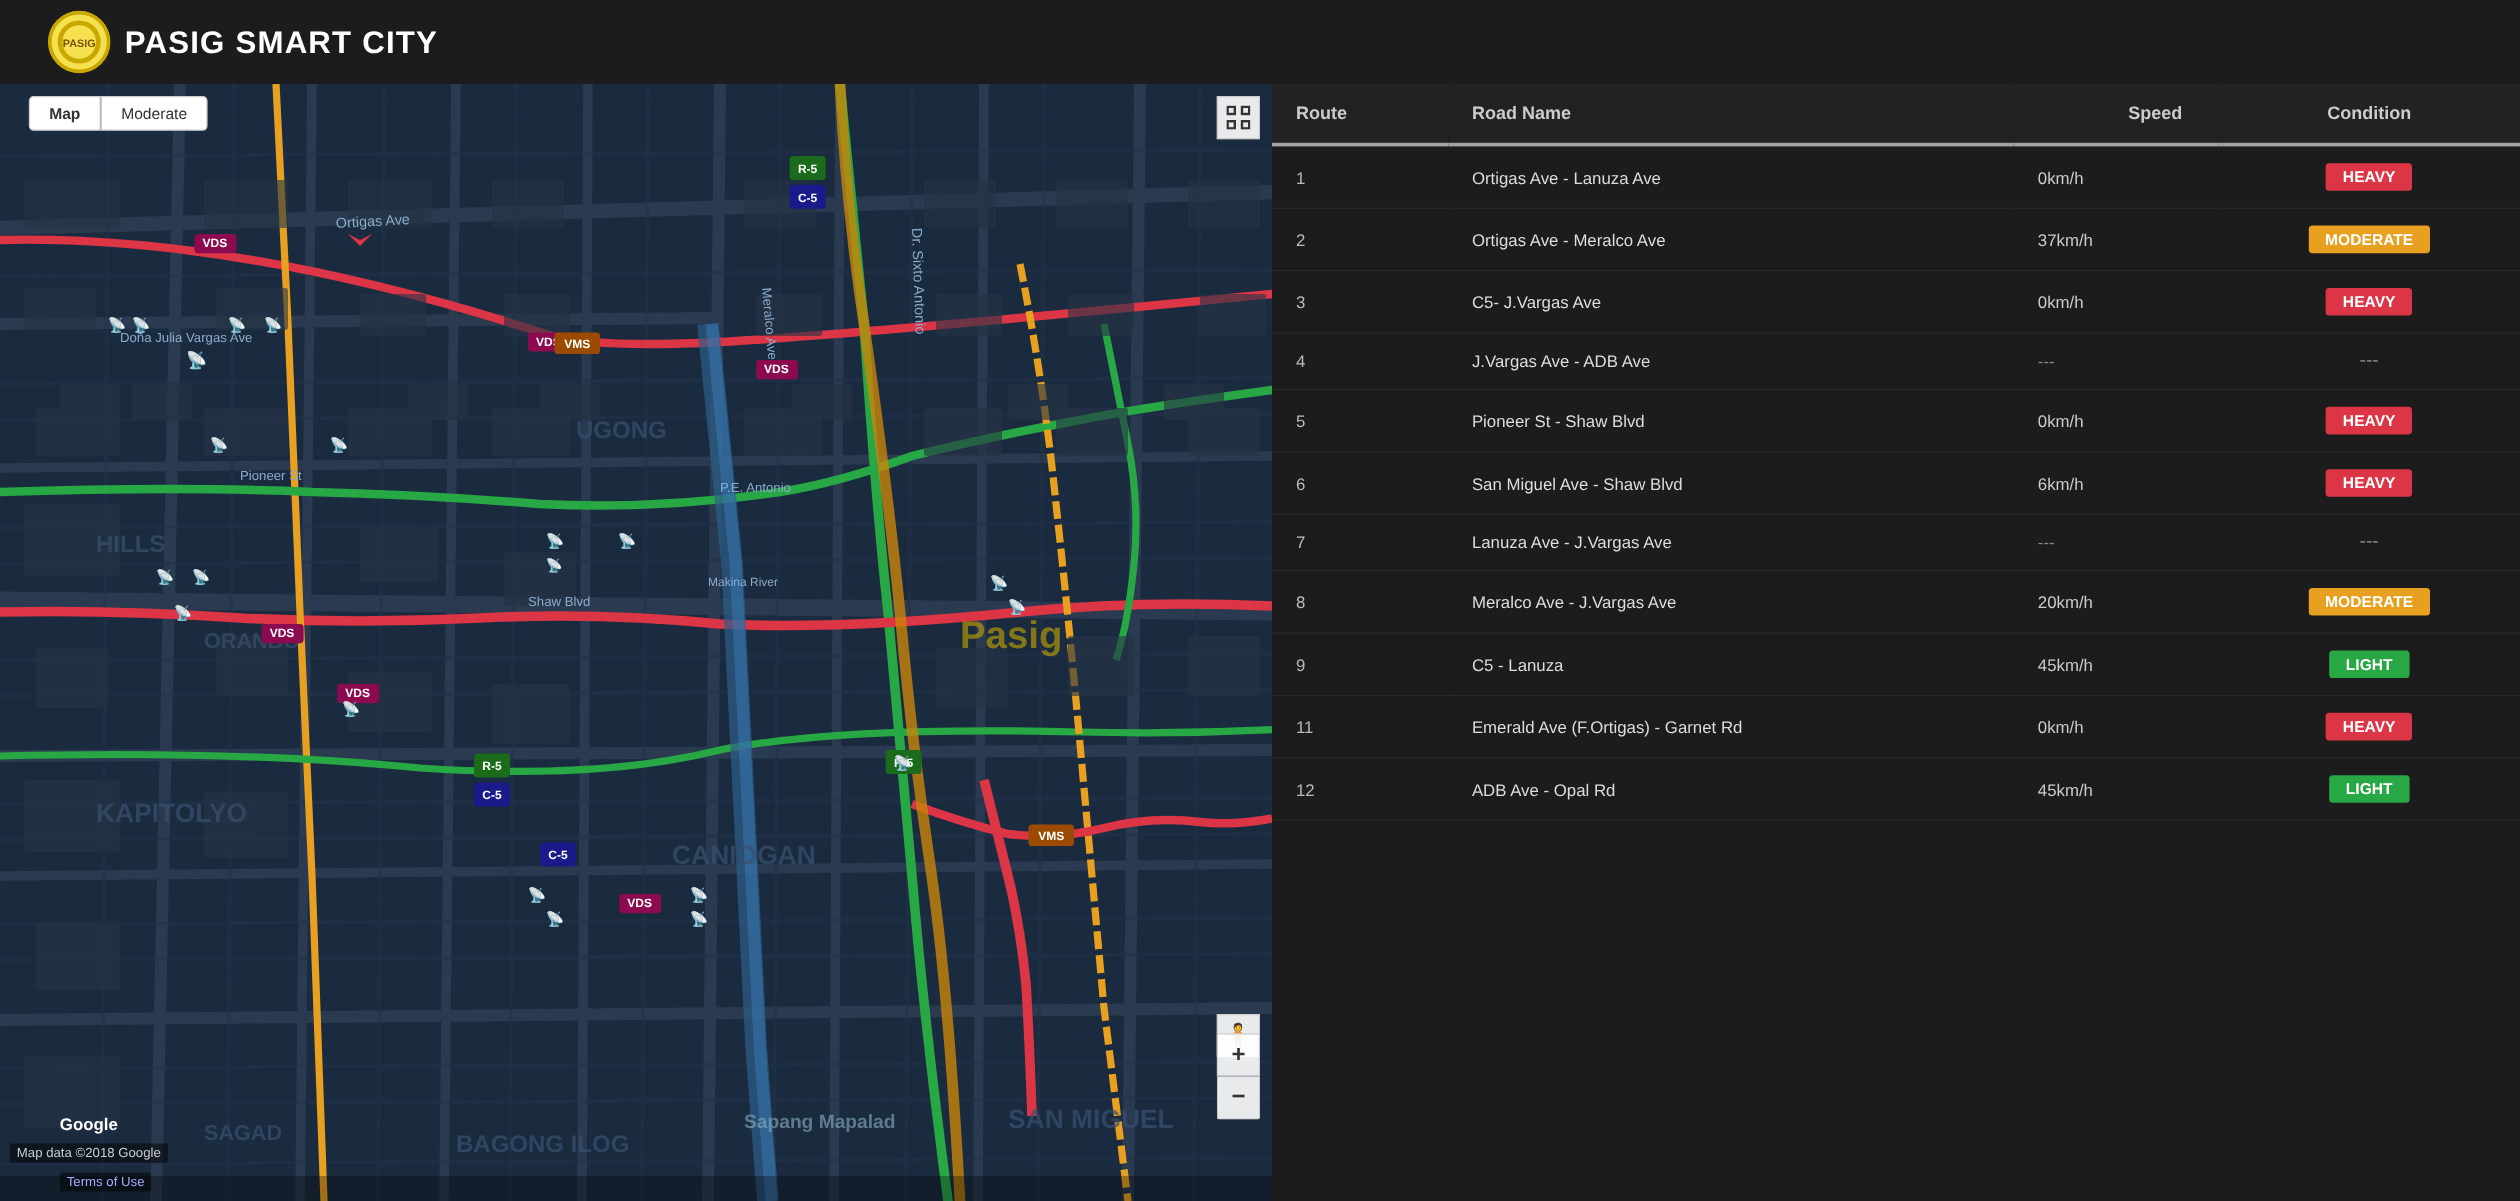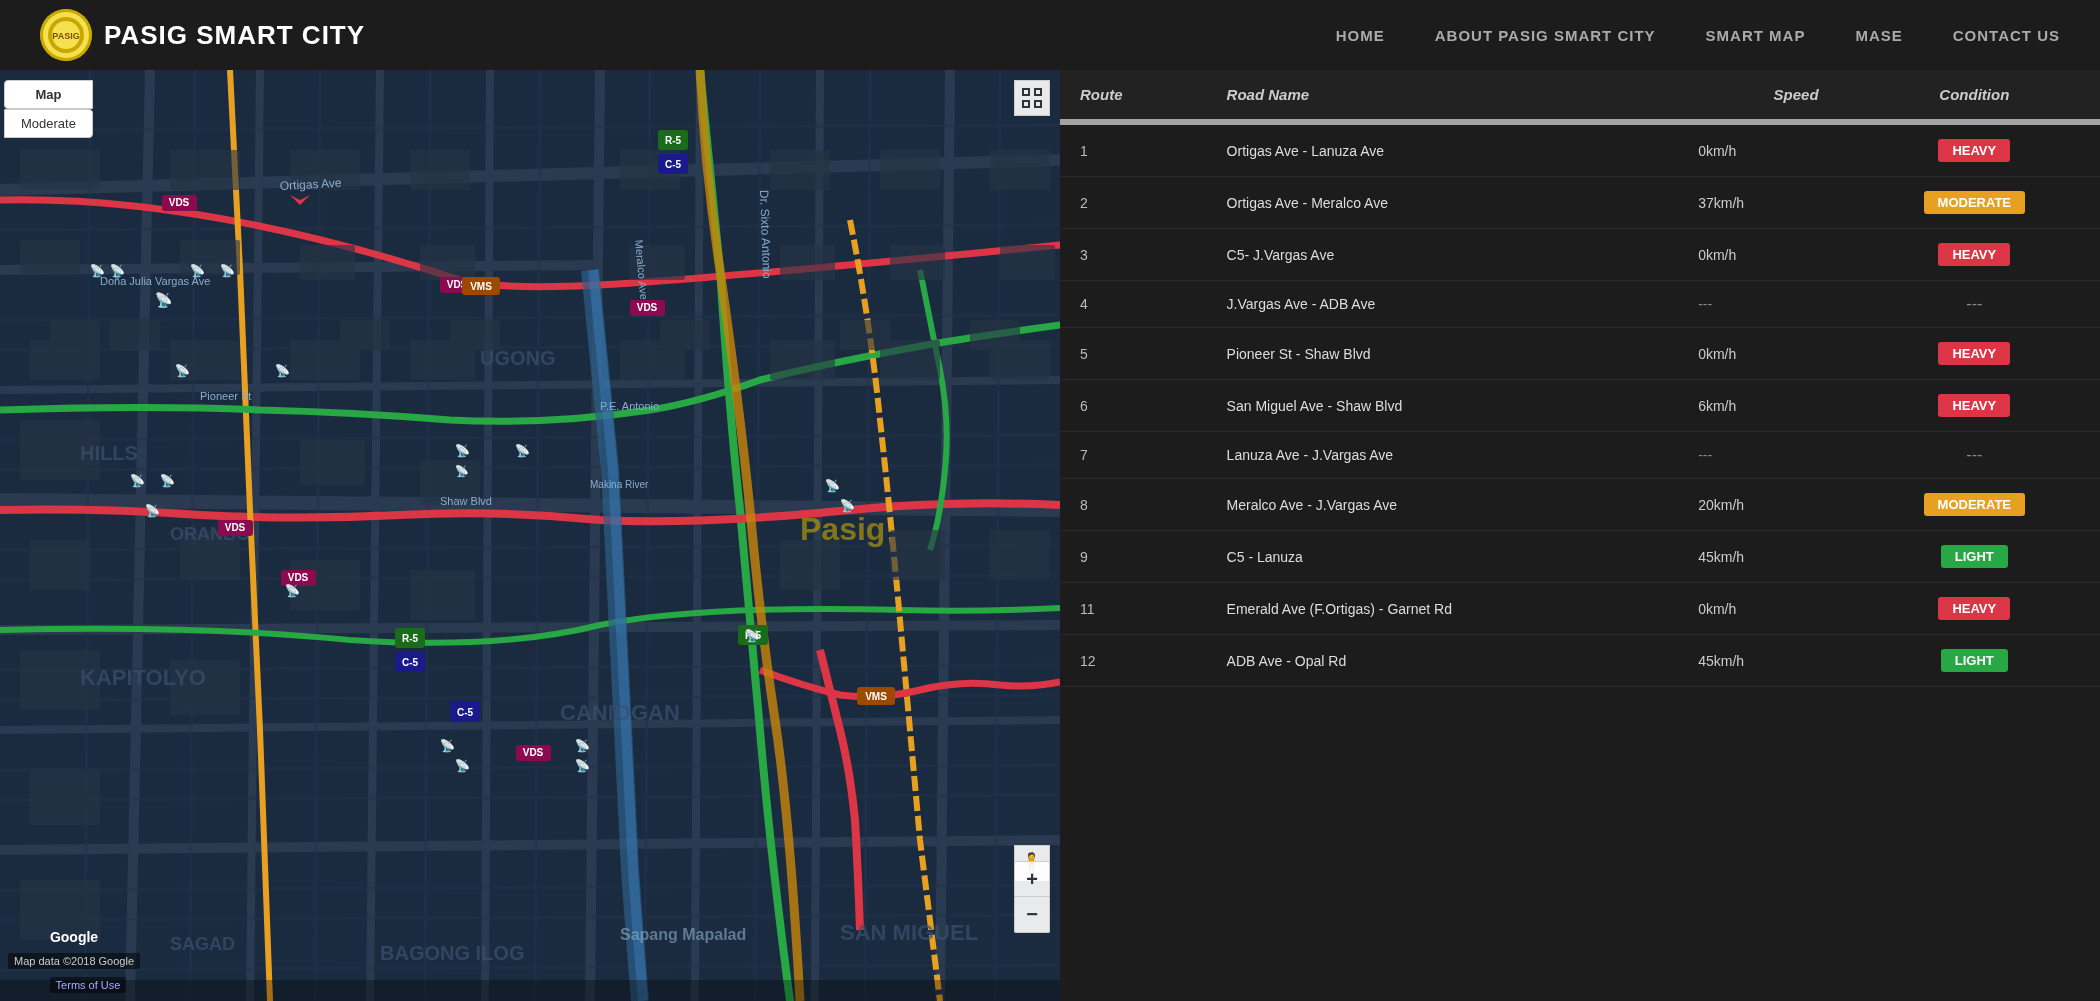--- a/index.html
+++ b/index.html
@@ -68,25 +68,24 @@
       flex: 0 0 1060px;
       position: relative;
       background: #2c3e50;
       overflow: hidden;
     }
 
     
     .map-controls-top-left {
       position: absolute;
       top: 10px;
-      left: 4px;
+      left: 24px;
       display: flex;
       gap: 0;
       z-index: 10;
-      flex-direction: column;
     }
     .map-toggle-btn {
       background: #fff;
       color: #333;
       border: 1px solid #ccc;
       padding: 6px 16px;
       font-size: 13px;
       cursor: pointer;
       font-weight: 500;
     }
@@ -237,22 +236,21 @@
       padding: 0;
     }
 
     
     .traffic-table {
       width: 100%;
       border-collapse: collapse;
     }
     .traffic-table thead tr {
       background: #222;
-      border-bottom: 6px solid #a3a3a3;
-      font-style: italic;
+      border-bottom: 3px solid #a3a3a3;
     }
     .traffic-table th {
       padding: 16px 20px;
       font-size: 15px;
       color: #ccc;
       font-weight: 600;
       text-align: left;
     }
     .traffic-table th:last-child { text-align: center; }
     .traffic-table td {
@@ -307,27 +305,20 @@
         <circle cx="26" cy="26" r="26" fill="#c8a800"></circle>
         <circle cx="26" cy="26" r="23" fill="#f5e050"></circle>
         <circle cx="26" cy="26" r="18" fill="#c8a800"></circle>
         <circle cx="26" cy="26" r="14" fill="#f5e050"></circle>
 
         <text x="26" y="30" text-anchor="middle" font-size="9" font-weight="bold" fill="#7a5000">PASIG</text>
       </svg>
     </div>
     <span class="brand-name">PASIG SMART CITY</span>
   </div>
-  <nav class="nav">
-    <span class="nav-item">HOME</span>
-    <span class="nav-item">ABOUT PASIG SMART CITY</span>
-    <span class="nav-item">SMART MAP</span>
-    <span class="nav-item">MASE</span>
-    <span class="nav-item">CONTACT US</span>
-  </nav>
 </div>
 
 <div class="main">
 
   <div class="map-area">
 
     
     <svg class="map-svg" viewBox="0 0 1060 931" preserveAspectRatio="xMidYMid slice">
 
       <rect width="1060" height="931" fill="#1a2535"></rect>

